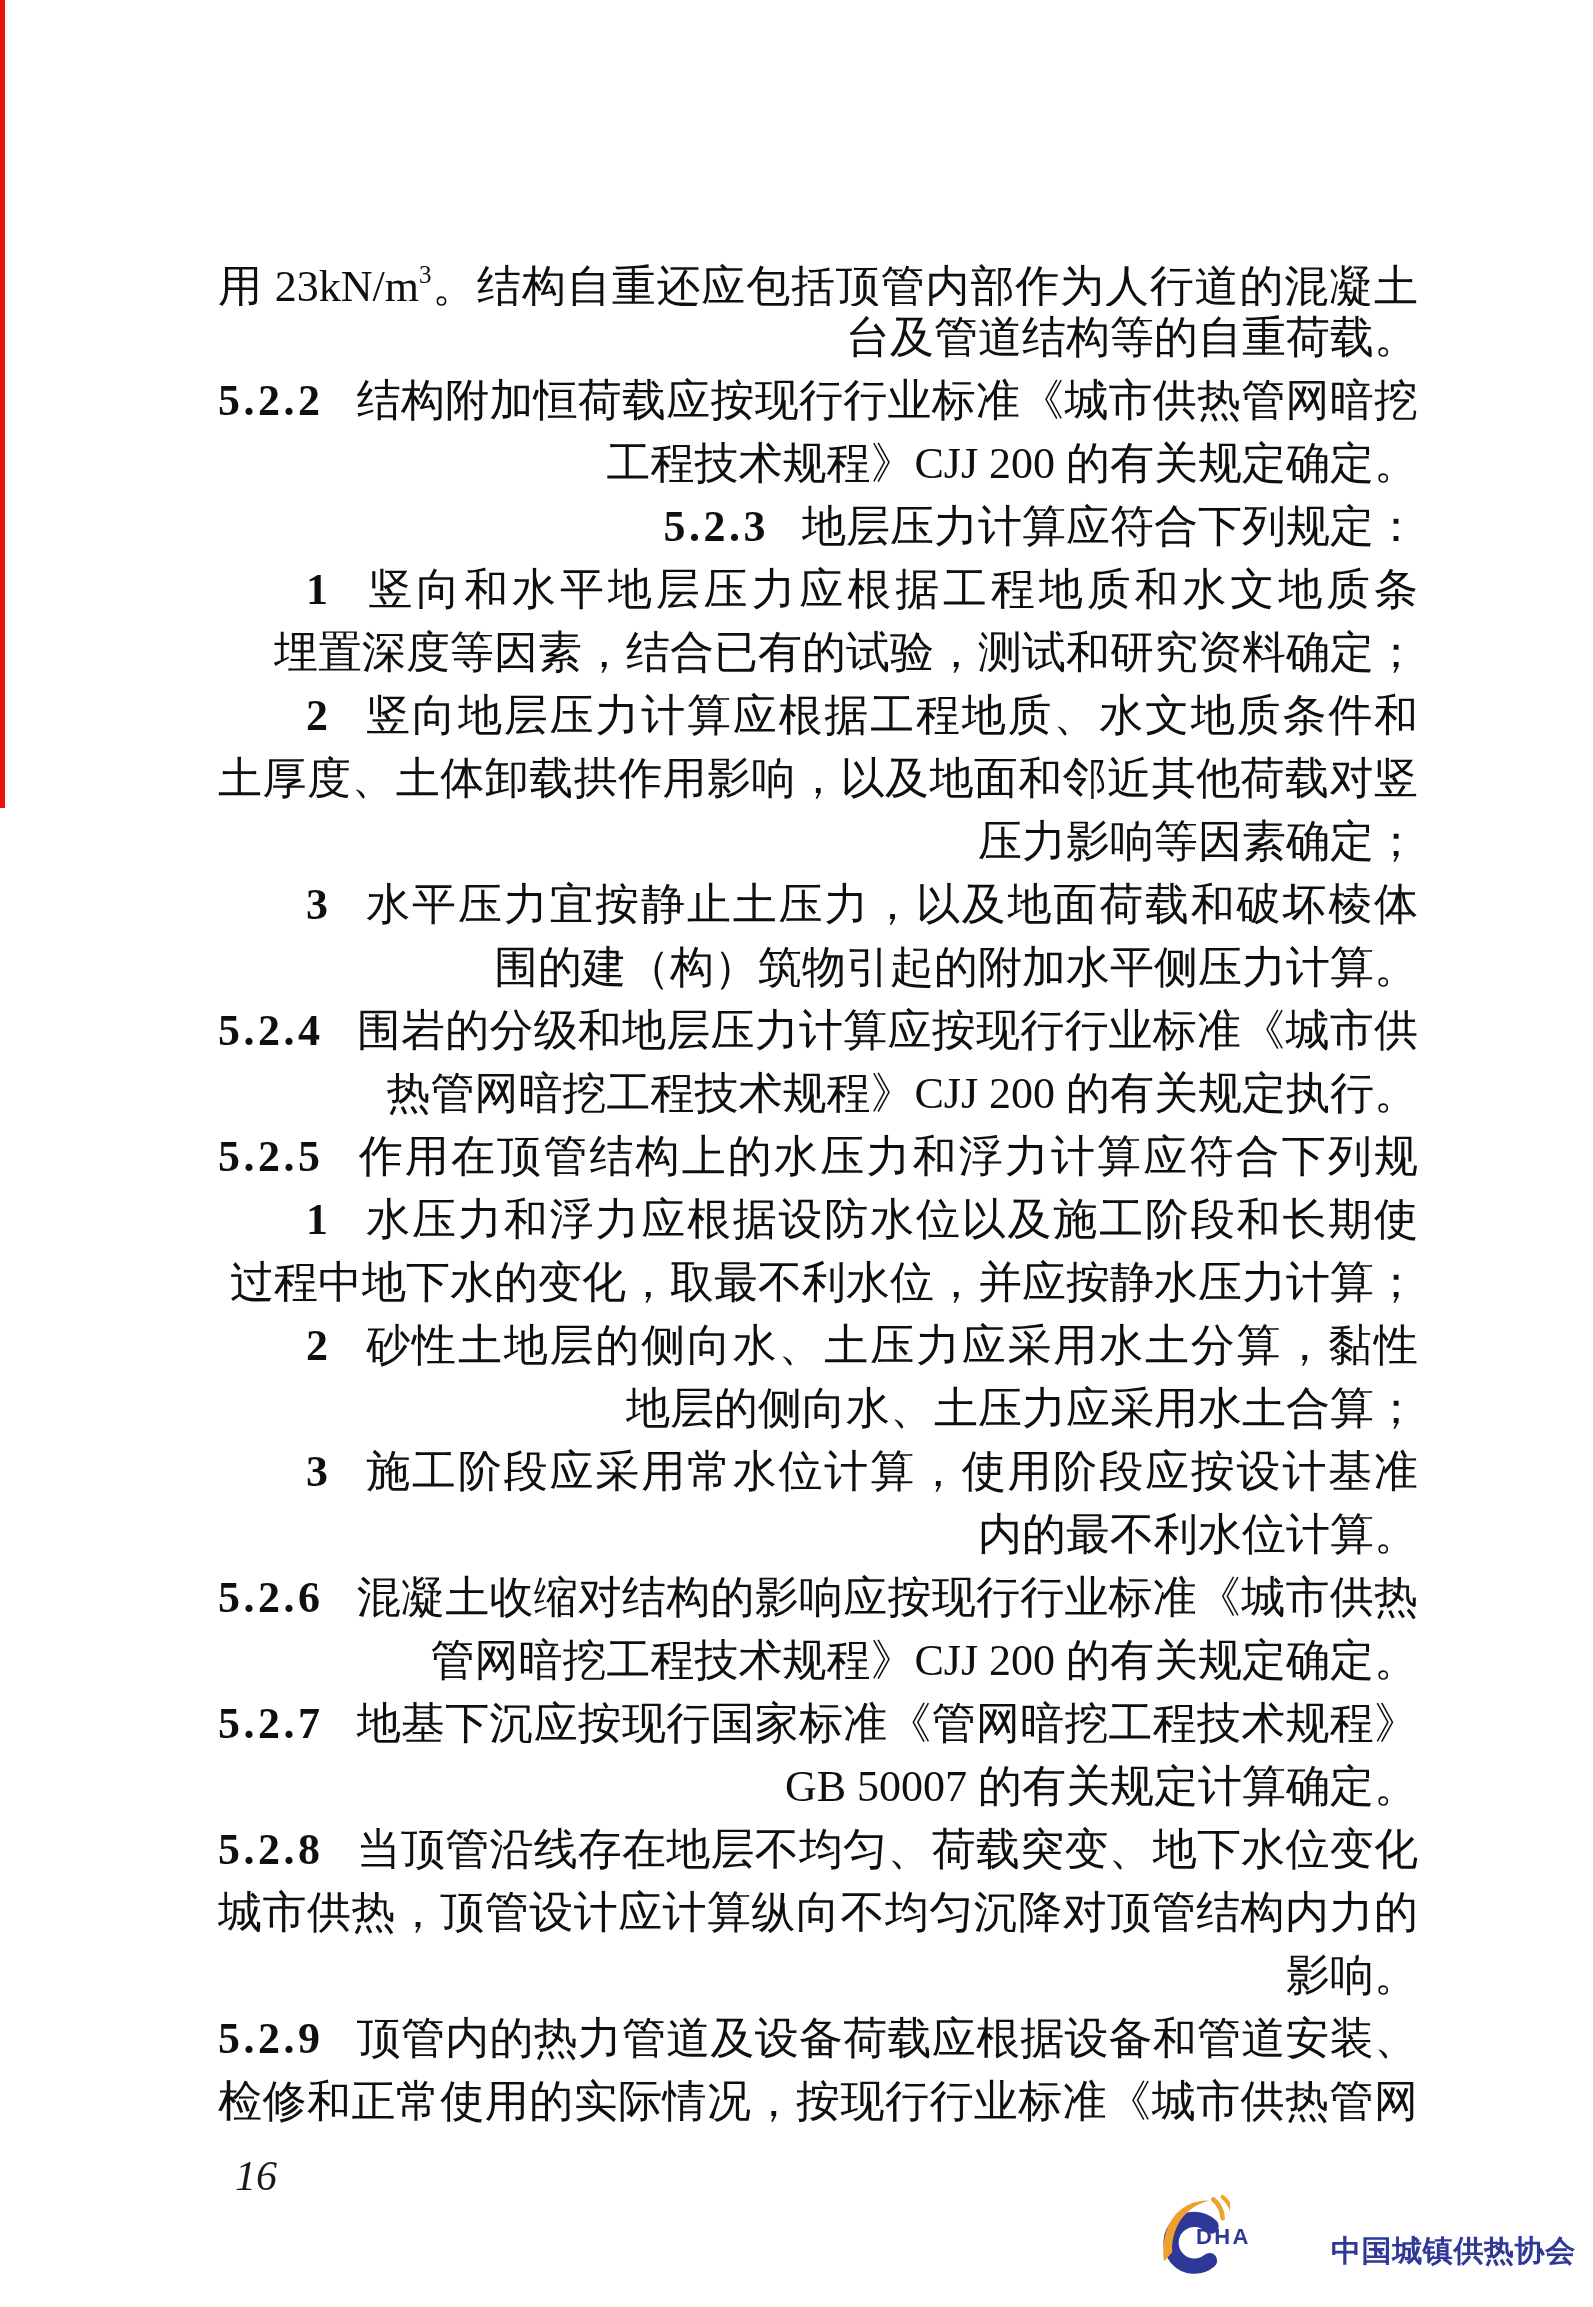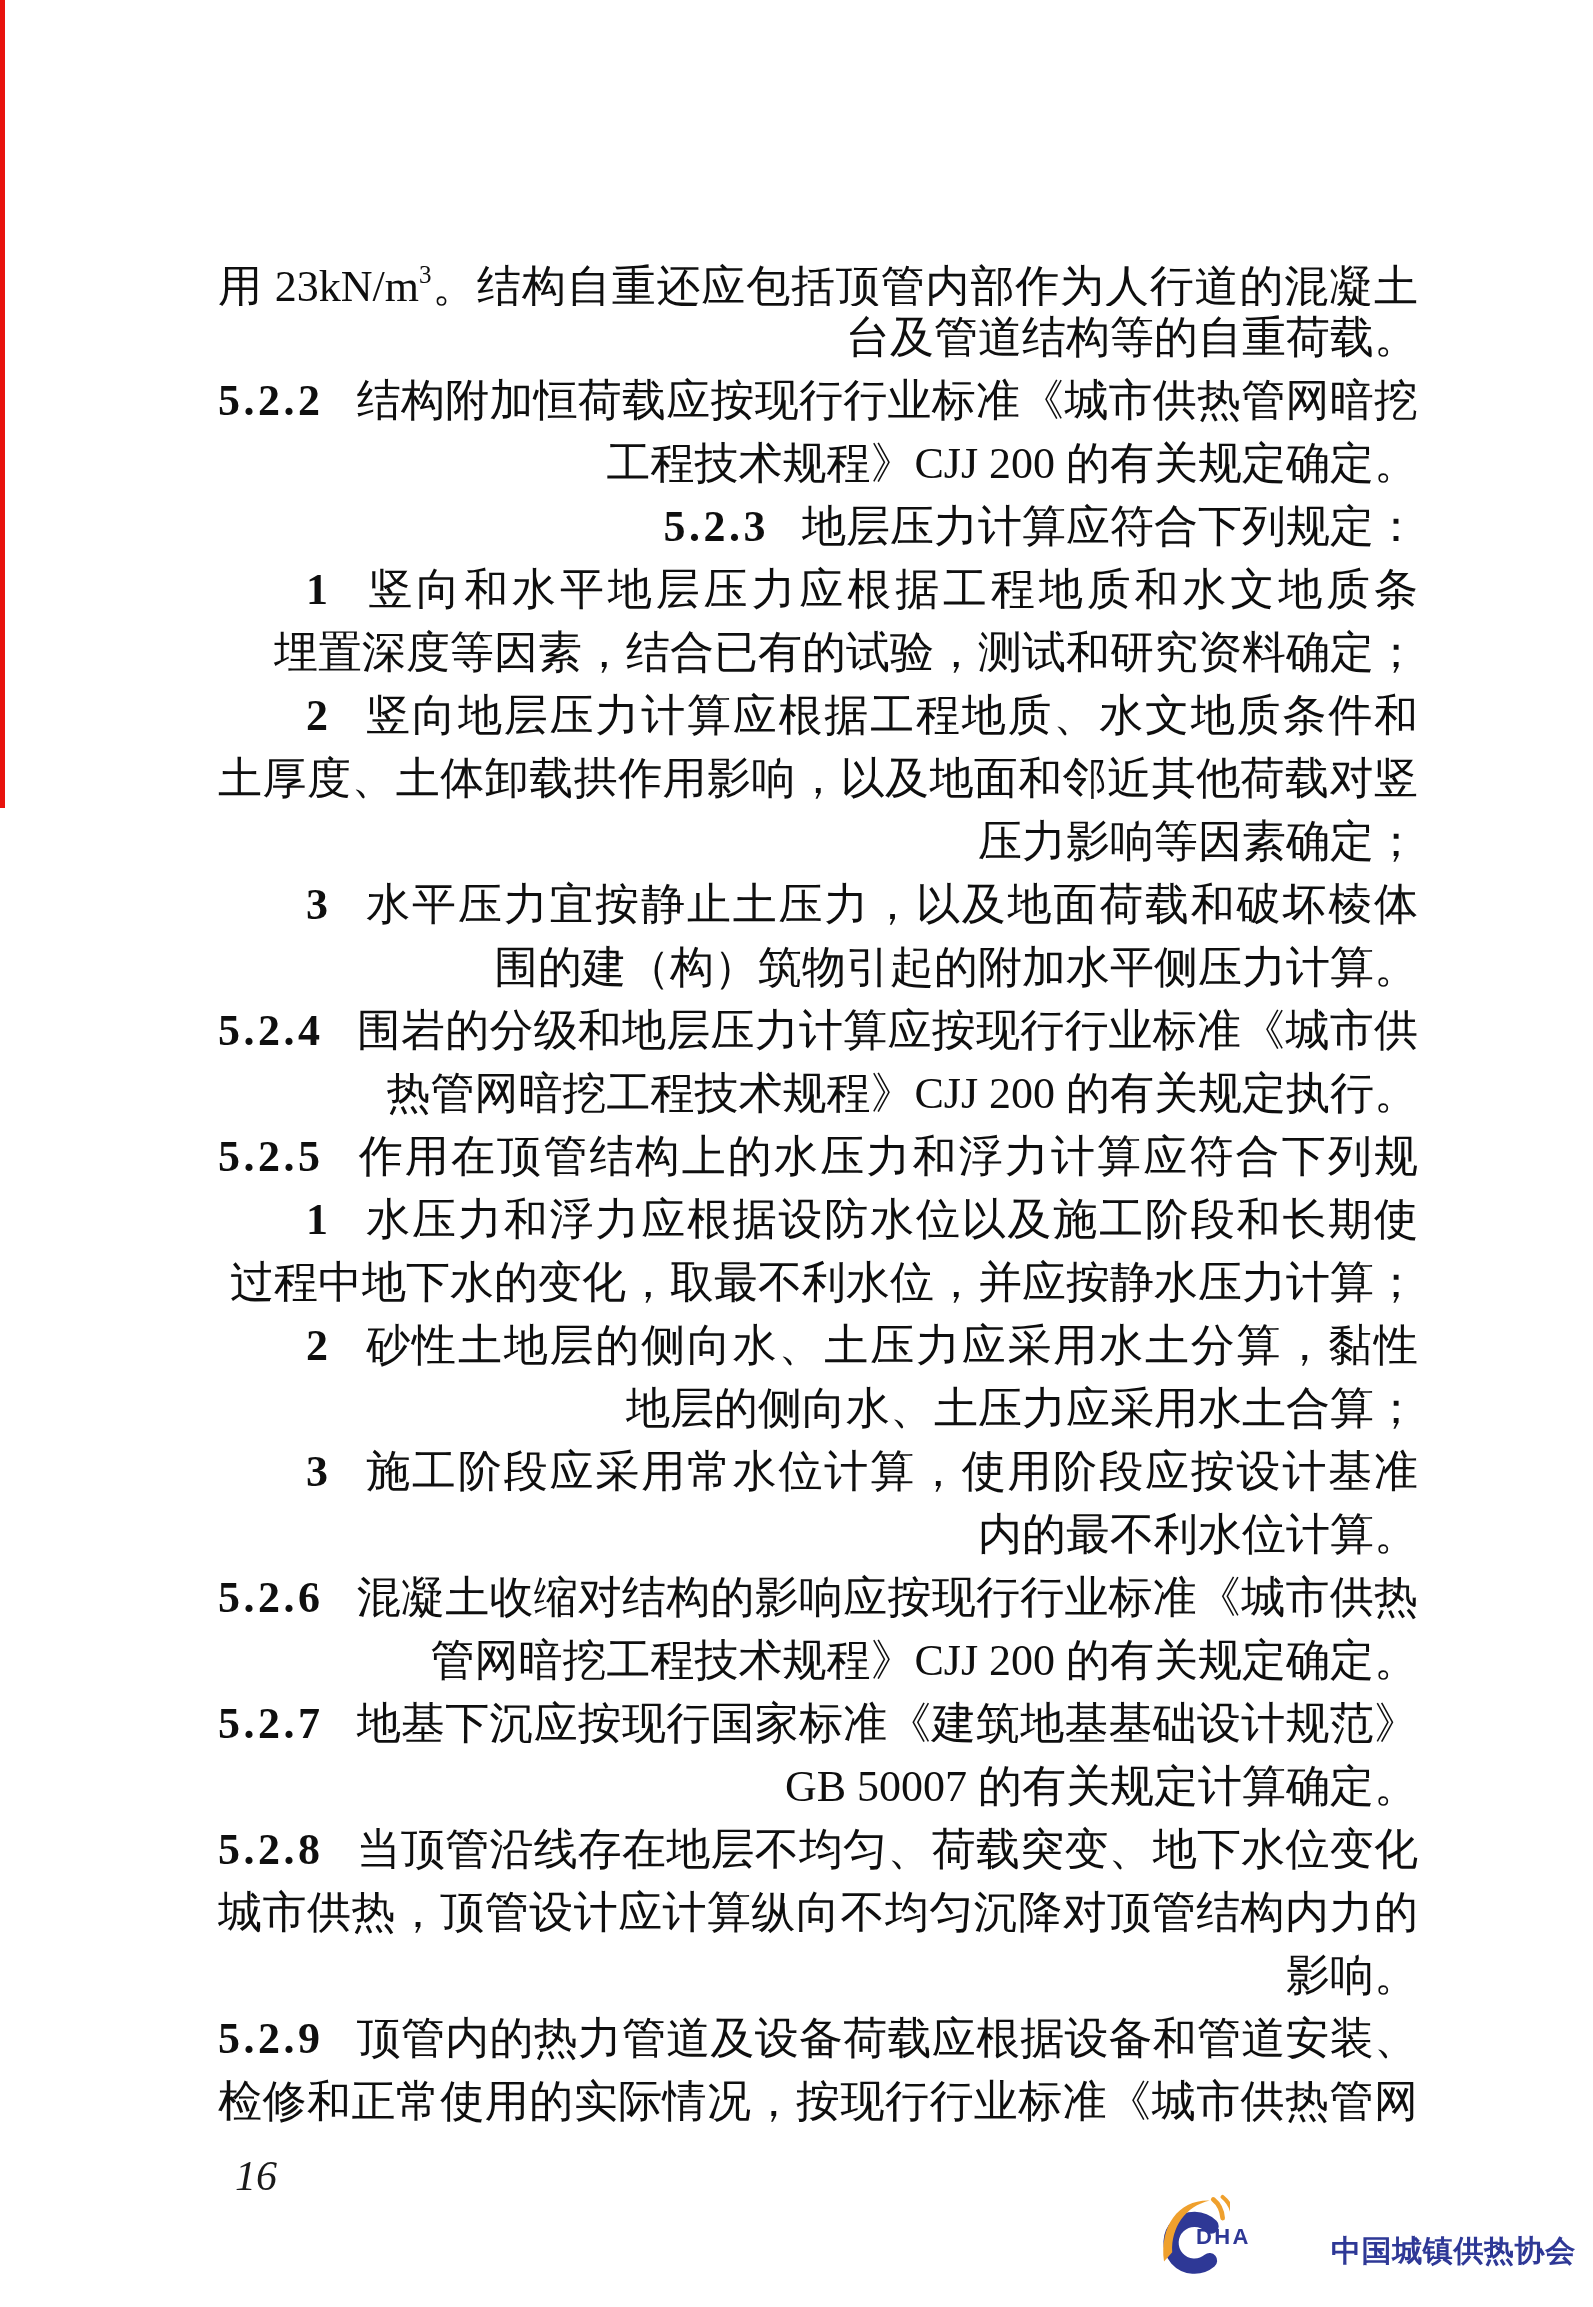--- a/index.html
+++ b/index.html
@@ -82,21 +82,21 @@
     <div class="line"><span>热管网暗挖工程技术规程》CJJ 200 的有关规定执行。</span></div>
     <div class="line fill"><span class="num">5.2.5</span><span>作用在顶管结构上的水压力和浮力计算应符合下列规定：</span></div>
     <div class="line fill ind"><span class="num">1</span><span>水压力和浮力应根据设防水位以及施工阶段和长期使用</span></div>
     <div class="line"><span>过程中地下水的变化，取最不利水位，并应按静水压力计算；</span></div>
     <div class="line fill ind"><span class="num">2</span><span>砂性土地层的侧向水、土压力应采用水土分算，黏性土</span></div>
     <div class="line"><span>地层的侧向水、土压力应采用水土合算；</span></div>
     <div class="line fill ind"><span class="num">3</span><span>施工阶段应采用常水位计算，使用阶段应按设计基准期</span></div>
     <div class="line"><span>内的最不利水位计算。</span></div>
     <div class="line fill"><span class="num">5.2.6</span><span>混凝土收缩对结构的影响应按现行行业标准《城市供热</span></div>
     <div class="line"><span>管网暗挖工程技术规程》CJJ 200 的有关规定确定。</span></div>
-    <div class="line fill"><span class="num">5.2.7</span><span>地基下沉应按现行国家标准《建筑地基基础设计规范》</span></div>
+    <div class="line fill"><span class="num">5.2.7</span><span>地基下沉应按现行国家标准《管网暗挖工程技术规程》</span></div>
     <div class="line"><span>GB 50007 的有关规定计算确定。</span></div>
     <div class="line fill"><span class="num">5.2.8</span><span>当顶管沿线存在地层不均匀、荷载突变、地下水位变化</span></div>
     <div class="line fill"><span>城市供热，顶管设计应计算纵向不均匀沉降对顶管结构内力的</span></div>
     <div class="line"><span>影响。</span></div>
     <div class="line fill"><span class="num">5.2.9</span><span>顶管内的热力管道及设备荷载应根据设备和管道安装、</span></div>
     <div class="line fill"><span>检修和正常使用的实际情况，按现行行业标准《城市供热管网暗</span></div>
   </div>
 
 <div class="pagenum">16</div>
 

